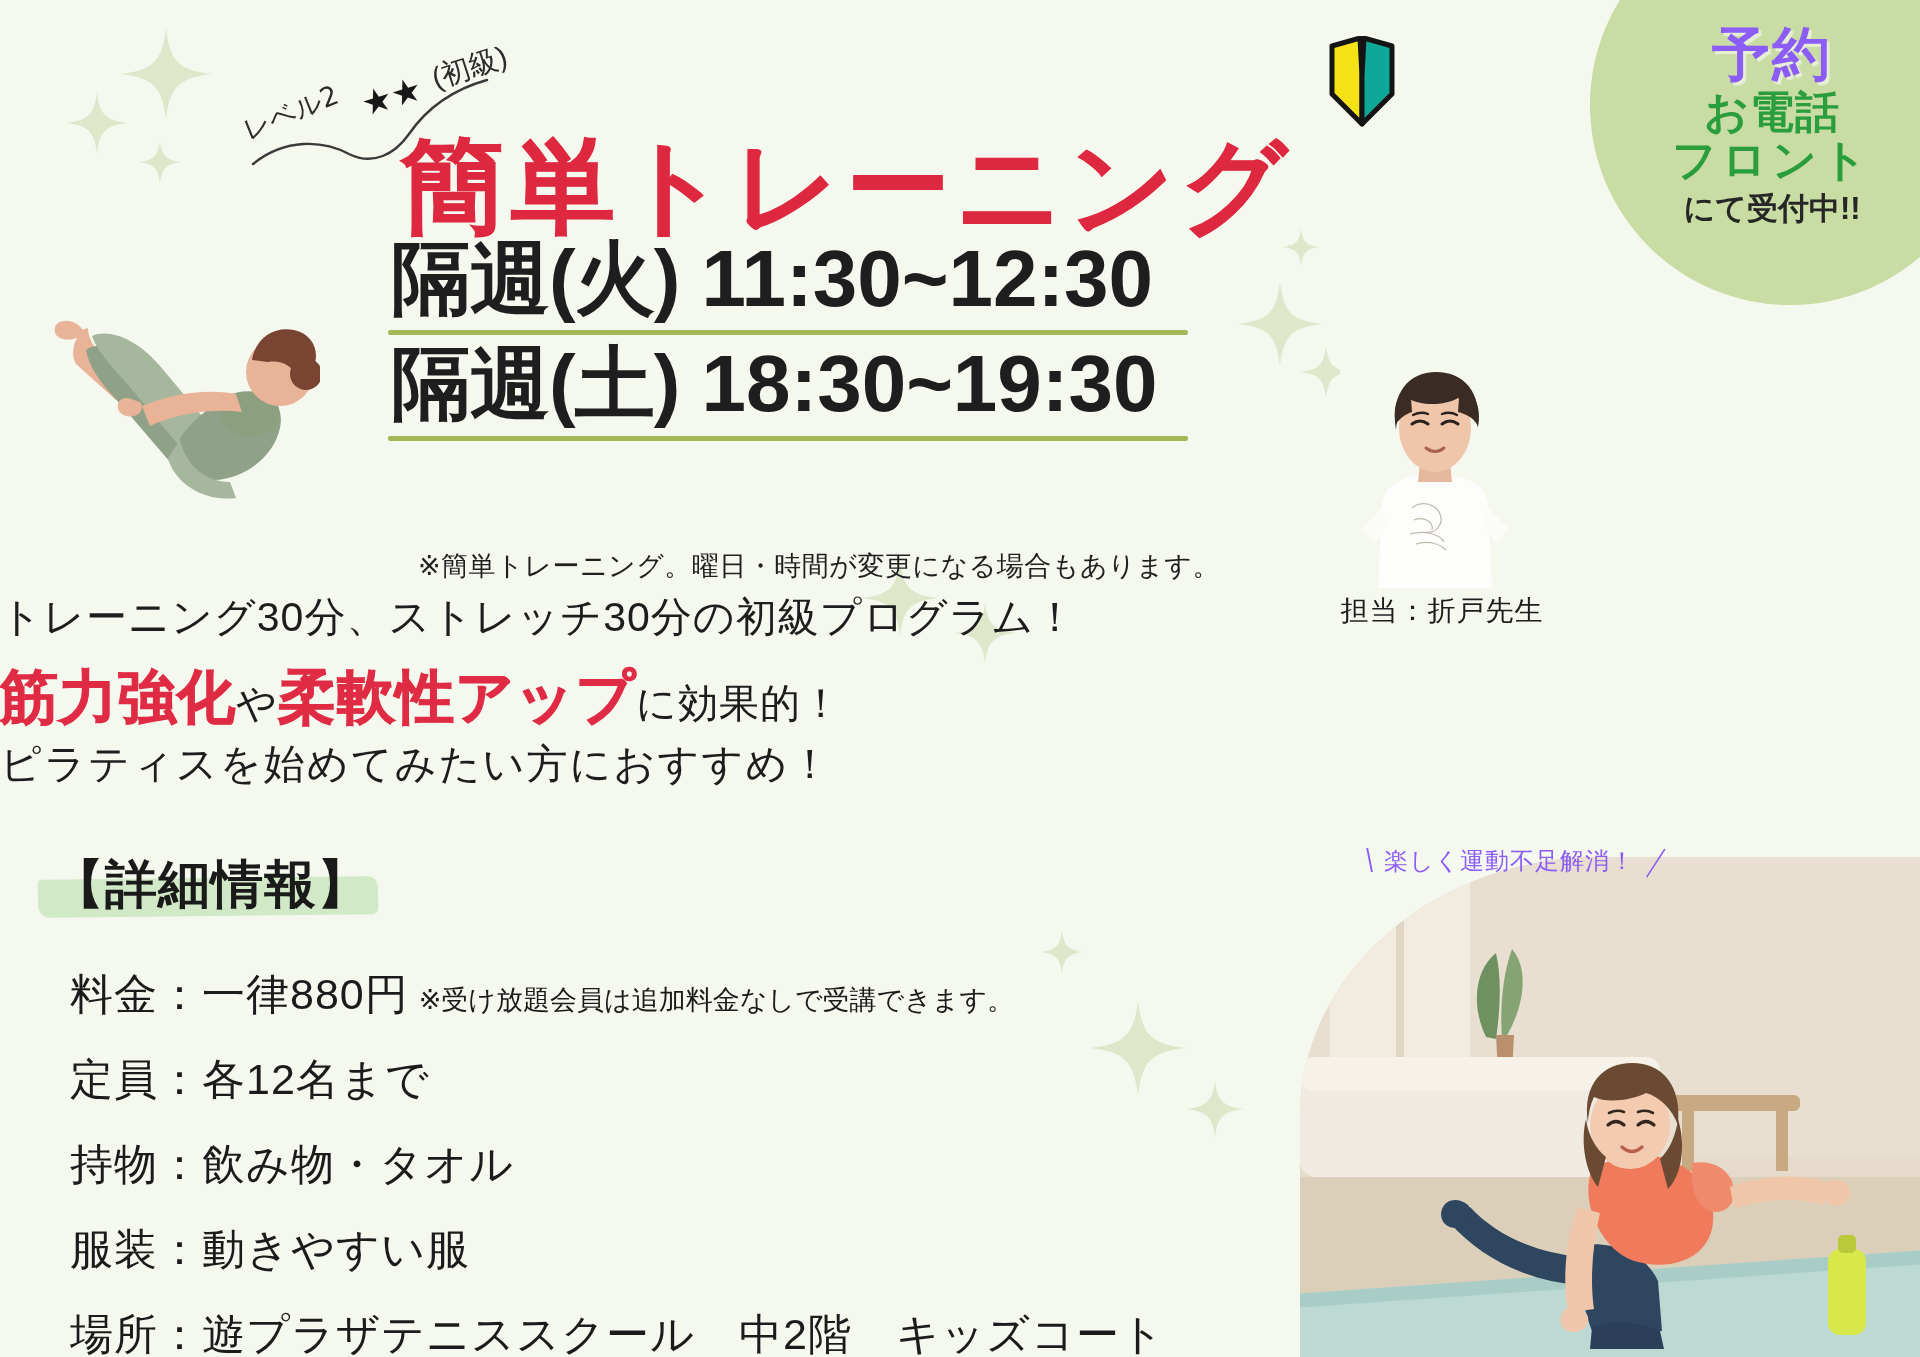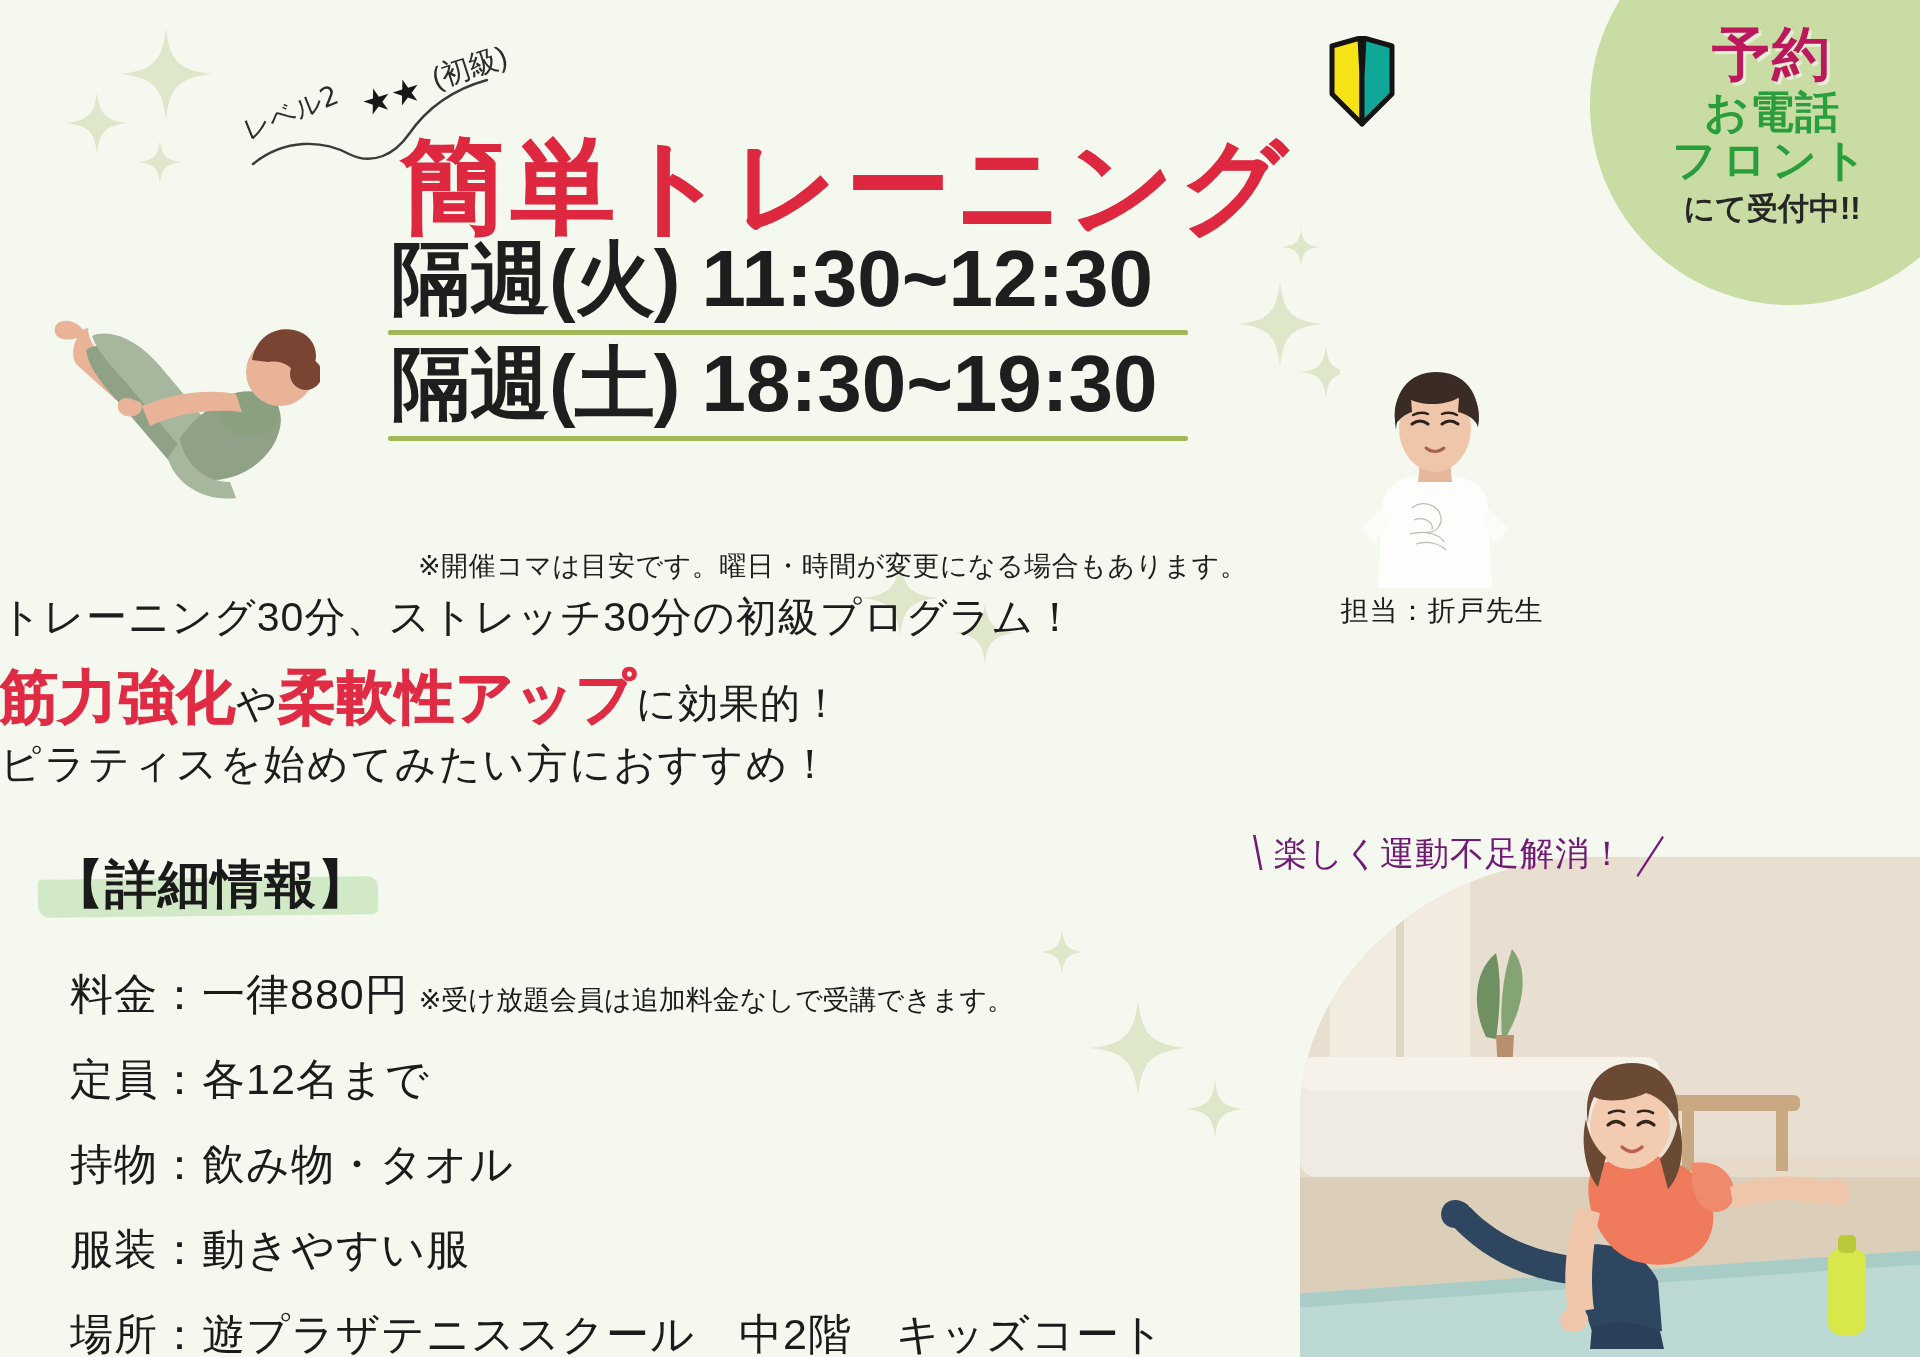--- a/index.html
+++ b/index.html
@@ -44,21 +44,21 @@
     position: absolute;
     right: 18px;
     top: 24px;
     width: 260px;
     text-align: center;
     line-height: 1.05;
   }
   #booking-text .b-yoyaku {
     font-size: 58px;
     font-weight: bold;
-    color: #be185d;
+    color: #8b5cf6;
     letter-spacing: 2px;
     text-shadow: 3px 3px 0 rgba(255,255,255,.55);
     display: block;
   }
   #booking-text .b-phone {
     font-size: 44px;
     font-weight: bold;
     color: #2a9d3c;
     letter-spacing: 1px;
     display: block;
@@ -320,22 +320,22 @@
     width: 620px;
     height: 500px;
     border-top-left-radius: 300px 260px;
     overflow: hidden;
     background: #e7ded0;
   }
   #photo-caption {
     position: absolute;
     right: 240px;
     bottom: 480px;
-    font-size: 34px;
-    color: #701a75;
+    font-size: 24px;
+    color: #8b5cf6;
     letter-spacing: 1px;
     white-space: nowrap;
     z-index: 6;
   }
   #photo-caption .slash {
     display: inline-block;
     transform: scaleY(1.4);
     margin: 0 10px;
   }
 
@@ -464,21 +464,21 @@
       <span class="sd-time">11:30~12:30</span>
     </div>
     <div class="sched-rule"></div>
     <div class="sched-row nosel">
       <span class="sd-day">隔週(土)</span>
       <span class="sd-time">18:30~19:30</span>
     </div>
     <div class="sched-rule"></div>
   </div>
 
-  <div id="sched-note" class="nosel">※開催コマは目安です。曜日・時間が変更になる場合もあります。</div>
+  <div id="sched-note" class="nosel">※簡単トレーニング。曜日・時間が変更になる場合もあります。</div>
 
   <div id="desc">
     <div class="d1 nosel">トレーニング30分、ストレッチ30分の初級プログラム！</div>
     <div class="d2 nosel">
       <span class="hl">筋力強化</span><span class="pl">や</span><span class="hl">柔軟性アップ</span><span class="pl">に効果的！</span>
     </div>
     <div class="d3 nosel">ピラティスを始めてみたい方におすすめ！</div>
   </div>
 
   <div id="instructor">

